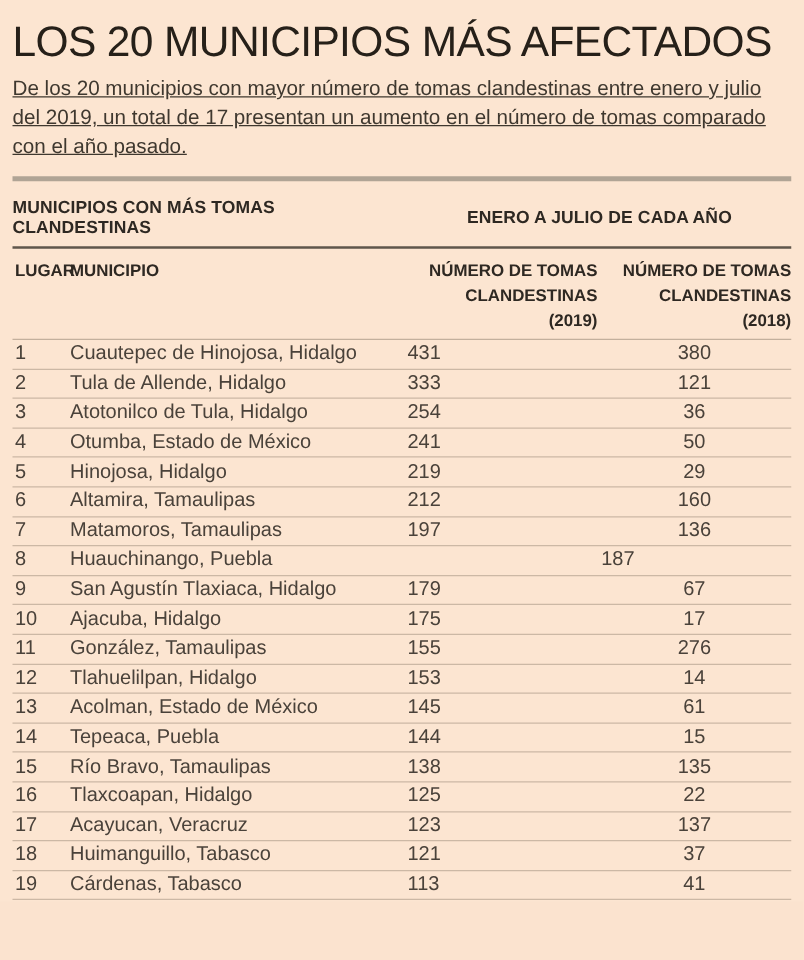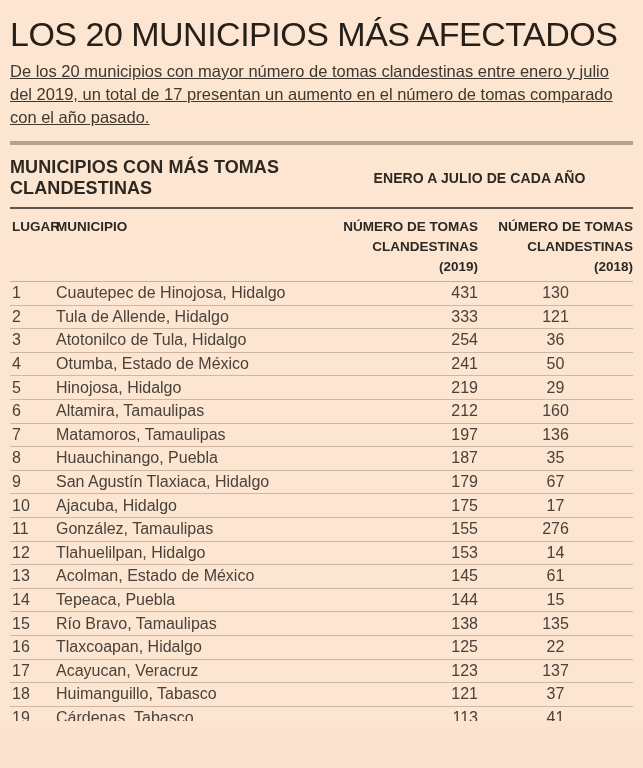--- a/index.html
+++ b/index.html
@@ -39,21 +39,21 @@
     height: 4px;
     background: #b0a495;
   }
   .group-row {
     display: flex;
     align-items: center;
     padding: 12px 0 8px 0;
   }
   .group-left {
     flex: 1;
-    font-size: 18px;
+    font-size: 14px;
     font-weight: bold;
     color: #2e2822;
     letter-spacing: 0.1px;
   }
   .group-right {
     width: 307px;
     text-align: center;
     font-size: 14px;
     font-weight: bold;
     color: #2e2822;
@@ -85,21 +85,21 @@
   .tr {
     display: flex;
     align-items: center;
     height: 23.6px;
     border-bottom: 1px solid #ccb8a5;
     font-size: 16px;
     color: #4a423a;
   }
   .td.c-lugar { width: 46px; padding-left: 2px; }
   .td.c-mun   { flex: 1; white-space: nowrap; overflow: hidden; }
-  .td.c-n19   { width: 152px; text-align: right; }
+  .td.c-n19   { width: 152px; text-align: left; }
   .td.c-n18   { width: 155px; text-align: center; }
 
   .footer-bar {
     margin-top: 14px;
     height: 17px;
     background: #d9ccbd;
     display: flex;
     align-items: center;
     justify-content: flex-end;
     padding-right: 5px;
@@ -144,21 +144,21 @@
       </div>
     </div>
 
     <div class="rule-light"></div>
 
     <div class="tbody">
       <div class="tr">
           <div class="td c-lugar">1</div>
           <div class="td c-mun">Cuautepec de Hinojosa, Hidalgo</div>
           <div class="td c-n19">431</div>
-          <div class="td c-n18">130</div>
+          <div class="td c-n18">380</div>
         </div>
       <div class="tr">
           <div class="td c-lugar">2</div>
           <div class="td c-mun">Tula de Allende, Hidalgo</div>
           <div class="td c-n19">333</div>
           <div class="td c-n18">121</div>
         </div>
       <div class="tr">
           <div class="td c-lugar">3</div>
           <div class="td c-mun">Atotonilco de Tula, Hidalgo</div>
@@ -186,21 +186,20 @@
       <div class="tr">
           <div class="td c-lugar">7</div>
           <div class="td c-mun">Matamoros, Tamaulipas</div>
           <div class="td c-n19">197</div>
           <div class="td c-n18">136</div>
         </div>
       <div class="tr">
           <div class="td c-lugar">8</div>
           <div class="td c-mun">Huauchinango, Puebla</div>
           <div class="td c-n19">187</div>
-          <div class="td c-n18">35</div>
         </div>
       <div class="tr">
           <div class="td c-lugar">9</div>
           <div class="td c-mun">San Agustín Tlaxiaca, Hidalgo</div>
           <div class="td c-n19">179</div>
           <div class="td c-n18">67</div>
         </div>
       <div class="tr">
           <div class="td c-lugar">10</div>
           <div class="td c-mun">Ajacuba, Hidalgo</div>

